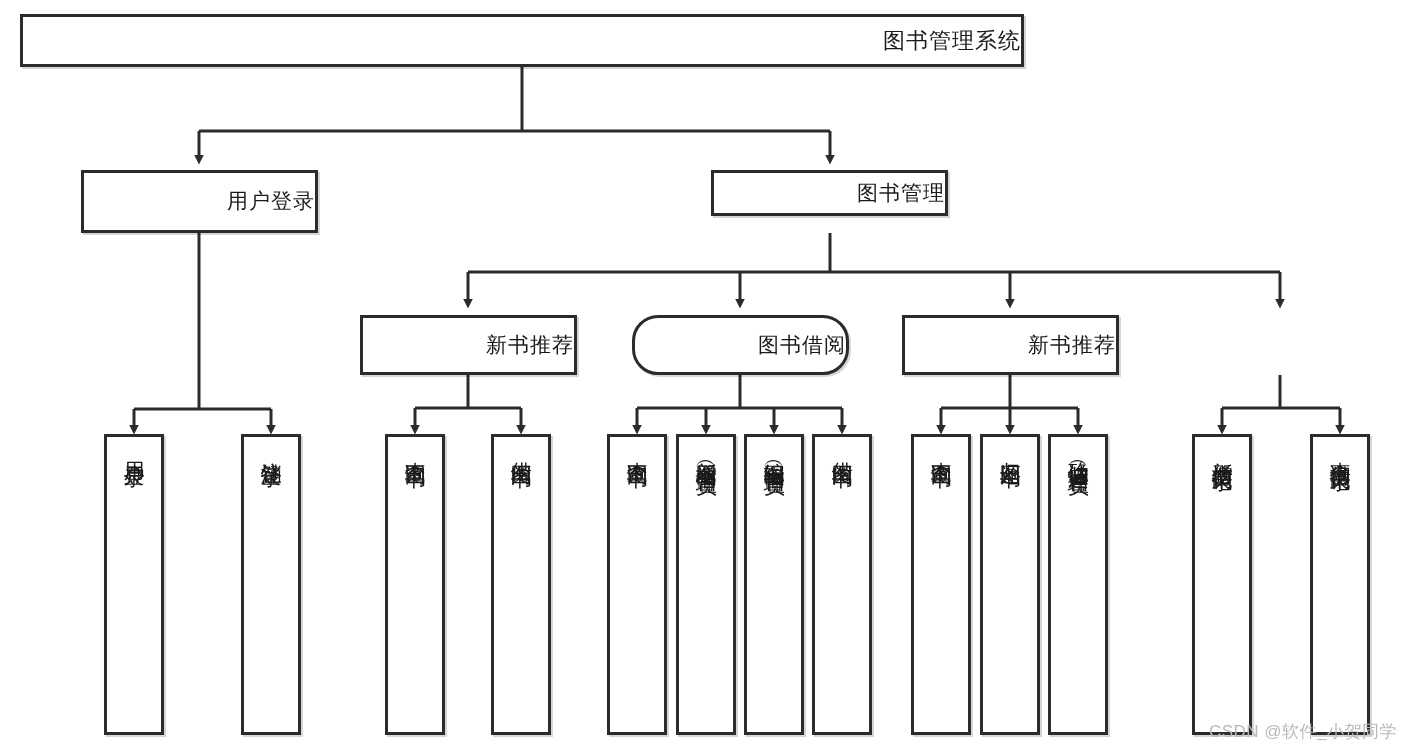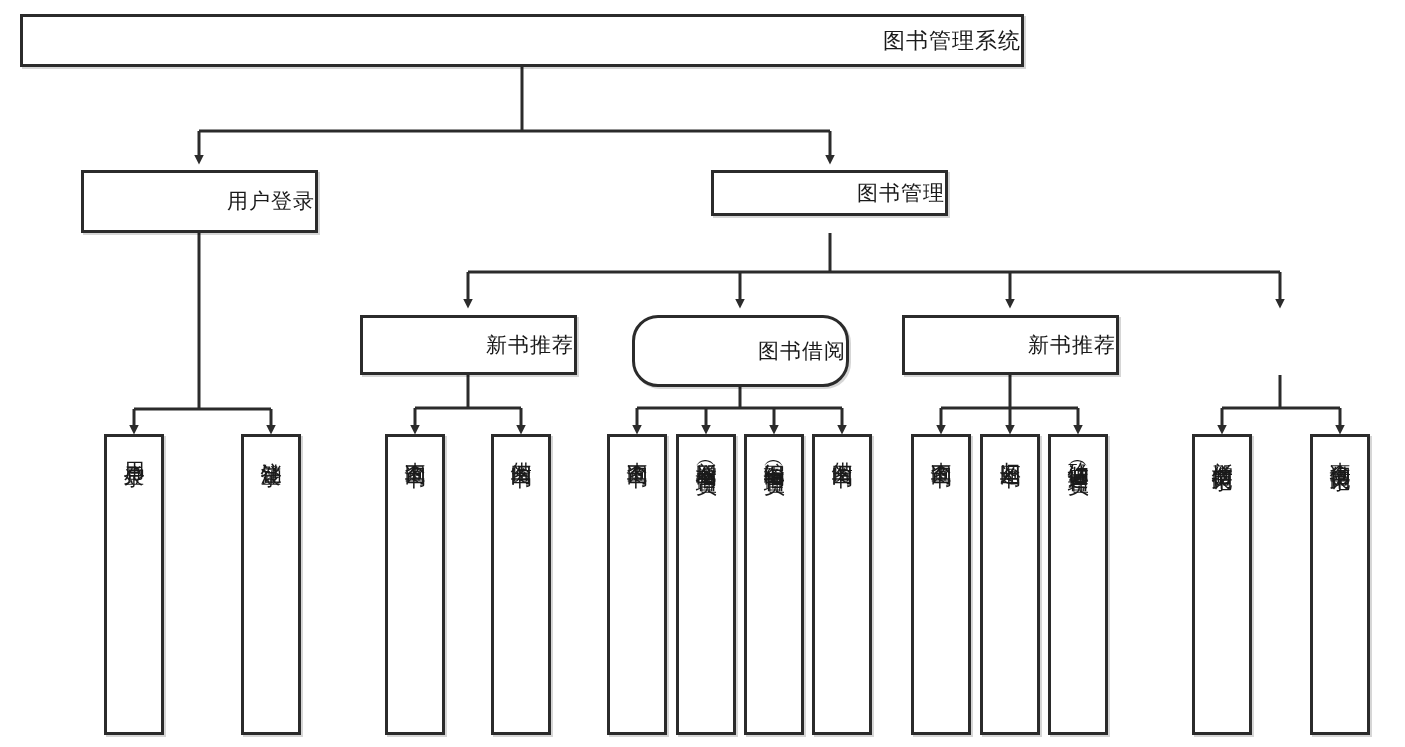--- a/index.html
+++ b/index.html
@@ -129,21 +129,21 @@
   <div class="node" style="left:81px; top:170px; width:237px; height:63px;">
     <span class="label">用户登录</span>
   </div>
   <div class="node" style="left:711px; top:170px; width:237px; height:46px;">
     <span class="label">图书管理</span>
   </div>
 
   <div class="node" style="left:360px; top:315px; width:217px; height:60px;">
     <span class="label">新书推荐</span>
   </div>
-  <div class="node" style="left:632px; top:315px; width:217px; height:72px;border-radius:26px;">
+  <div class="node" style="left:632px; top:315px; width:217px; height:60px;border-radius:26px;">
     <span class="label">图书借阅</span>
   </div>
   <div class="node" style="left:902px; top:315px; width:217px; height:60px;">
     <span class="label">新书推荐</span>
   </div>
 
   <div class="node leaf" style="left:104px; top:434px; width:60px; height:301px;">
     <span class="label">用户登录</span>
   </div>
   <div class="node leaf" style="left:241px; top:434px; width:60px; height:301px;">
@@ -180,14 +180,15 @@
     <span class="label">确认归还（管理员）</span>
   </div>
 
   <div class="node leaf" style="left:1192px; top:434px; width:60px; height:301px;">
     <span class="label">新增借阅记录</span>
   </div>
   <div class="node leaf" style="left:1310px; top:434px; width:60px; height:301px;">
     <span class="label">查询借阅记录</span>
   </div>
 
+  <div class="watermark">CSDN @软件_小贺同学</div>
 
 </div>
 
 </body></html>

